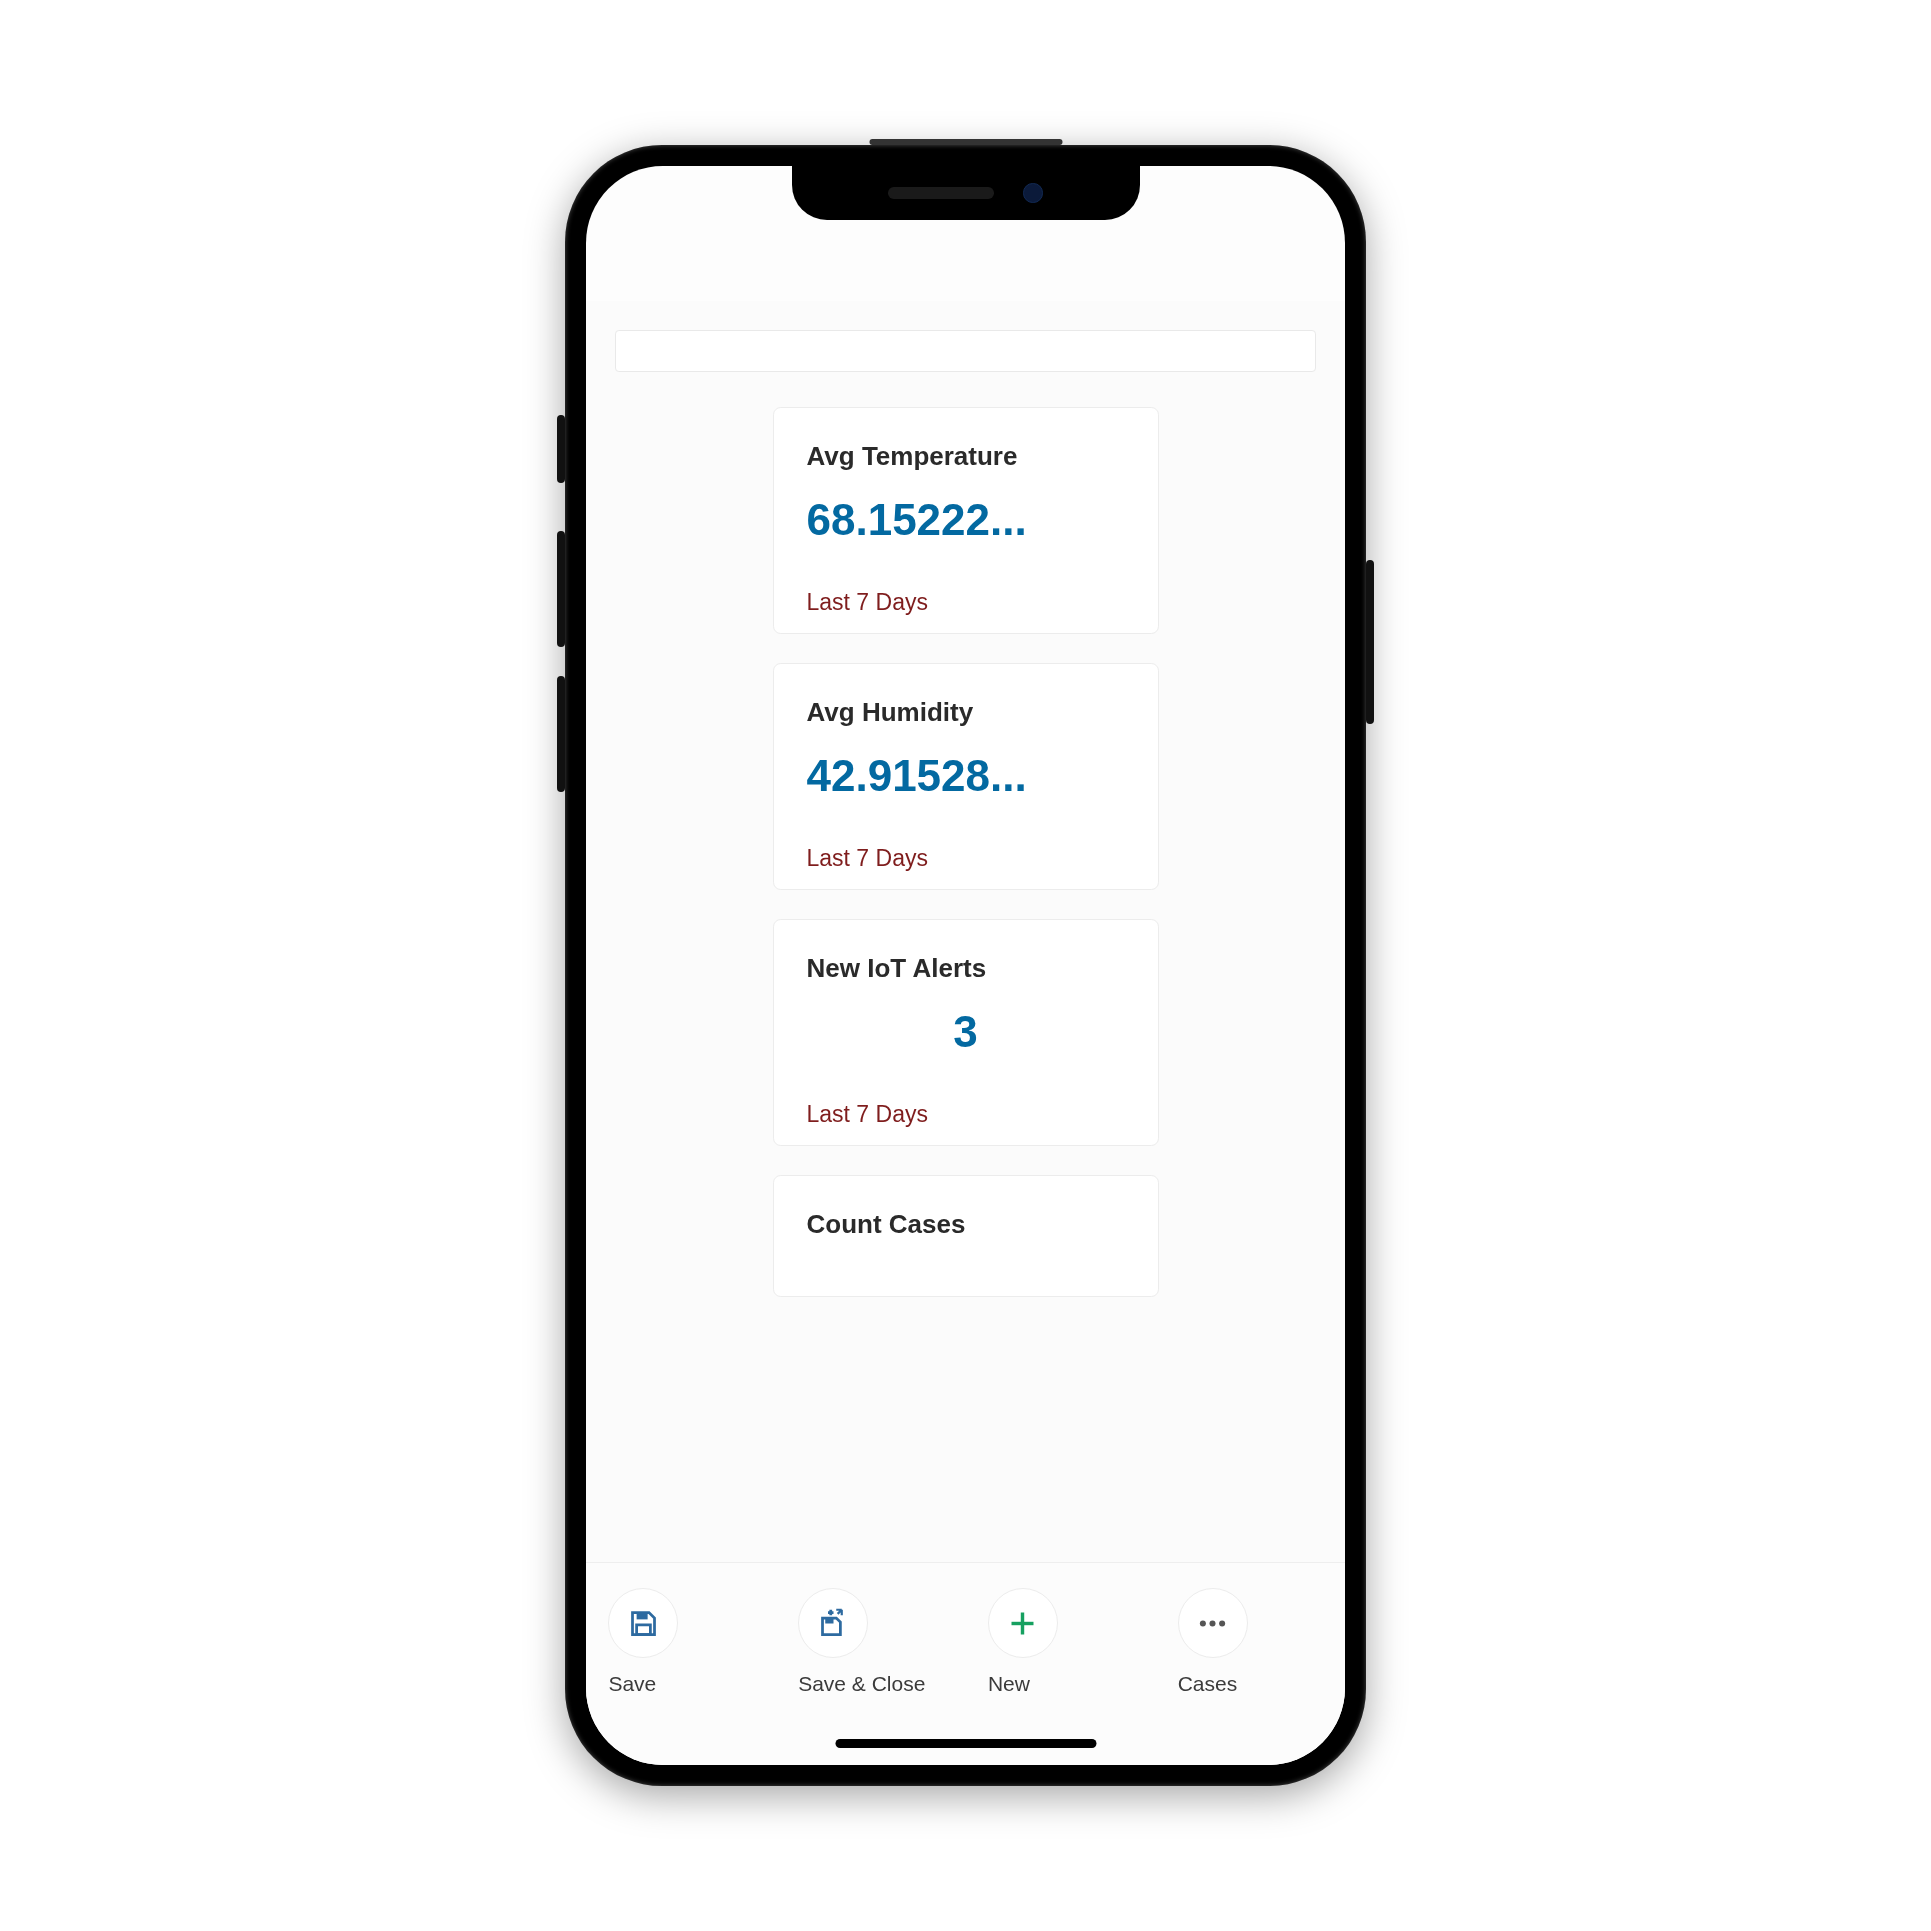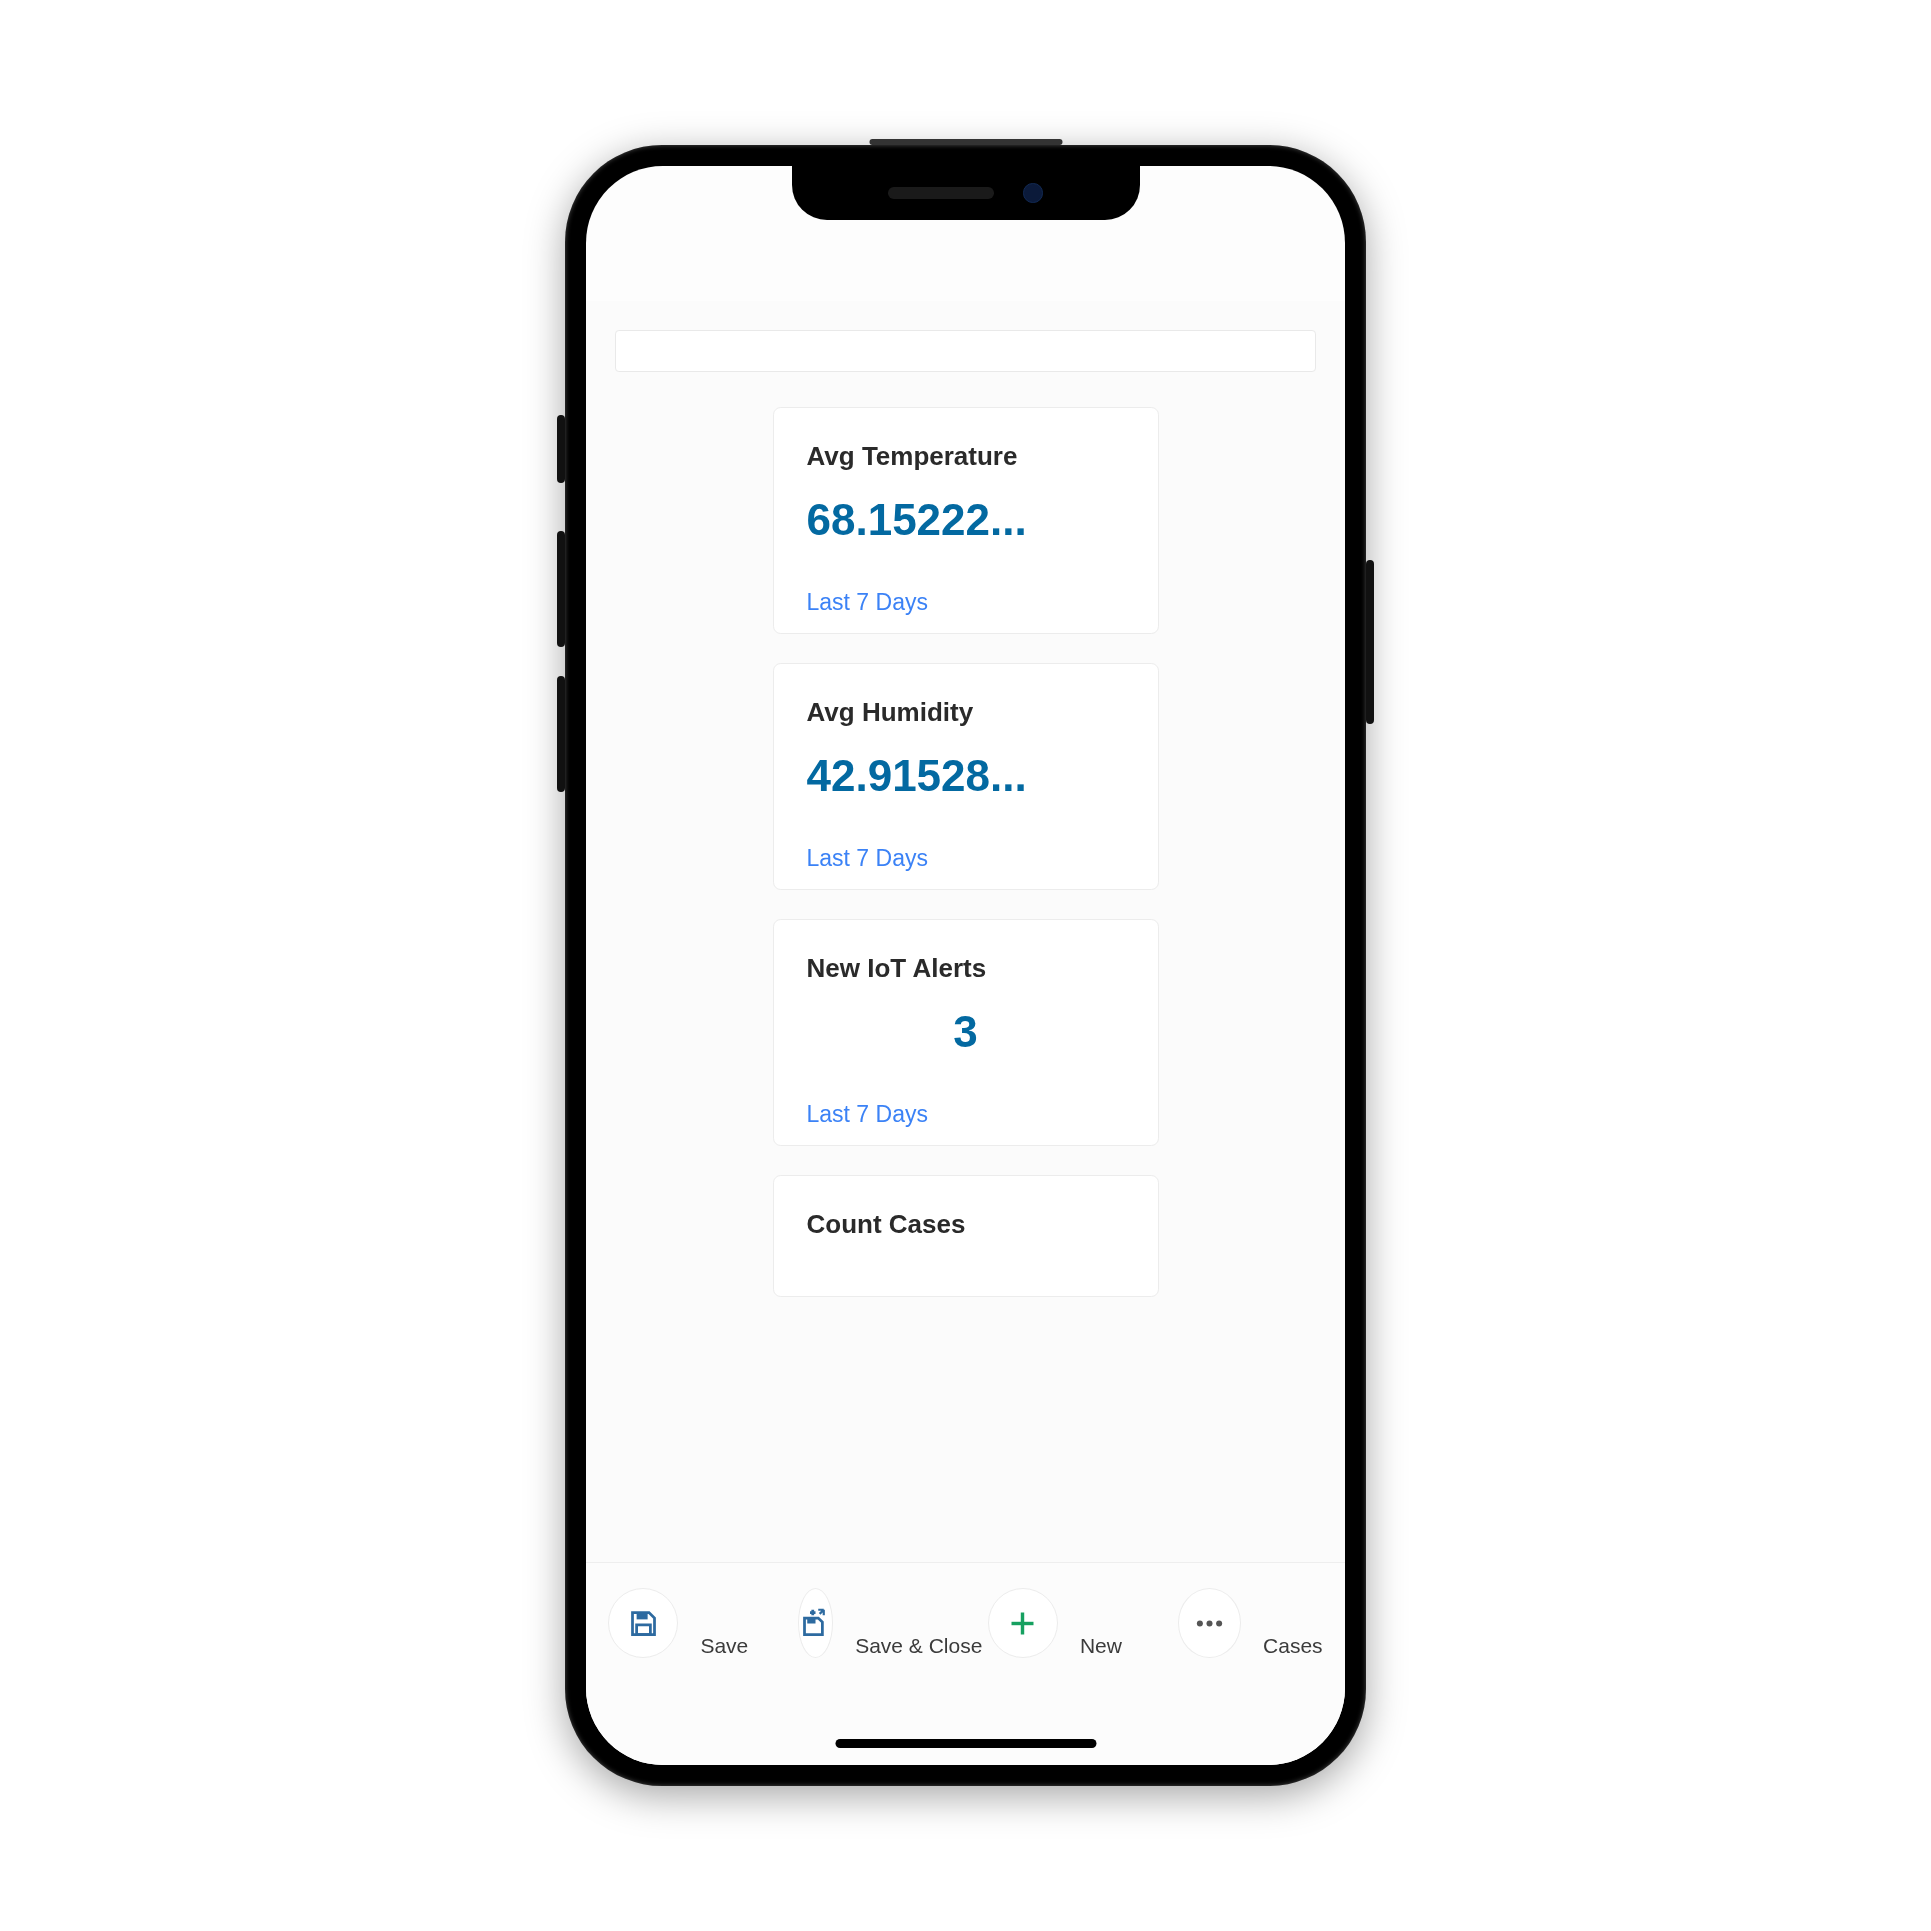--- a/index.html
+++ b/index.html
@@ -144,21 +144,21 @@
     font-weight: 600;
     color: #0369a1;
     white-space: nowrap;
     overflow: hidden;
     text-overflow: ellipsis;
     margin-bottom: 44px;
   }
   .card .card-value.center { text-align: center; }
   .card .card-sub {
     font-size: 23px;
-    color: #3b82f6;
+    color: #7f1d1d;
   }
   .card.partial {
     padding-bottom: 0;
     height: 122px;
     overflow: hidden;
     margin-bottom: 0;
   }
 
   .footer {
     position: absolute;
@@ -167,23 +167,23 @@
     background: #fcfcfc;
     border-top: 1.9px solid #eeeeee;
     display: flex;
     justify-content: space-around;
     align-items: flex-start;
     padding-top: 25px;
     z-index: 10;
   }
   .foot-btn {
     display: flex;
-    flex-direction: row;
-    align-items: flex-end;
-    gap: 22px;
+    flex-direction: column;
+    align-items: flex-start;
+    gap: 14px;
     cursor: pointer;
     width: 145px;
   }
   .foot-circle {
     width: 70px; height: 70px;
     border-radius: 50%;
     background: #fff;
     border: 1.9px solid #ececec;
     display: flex;
     align-items: center;

